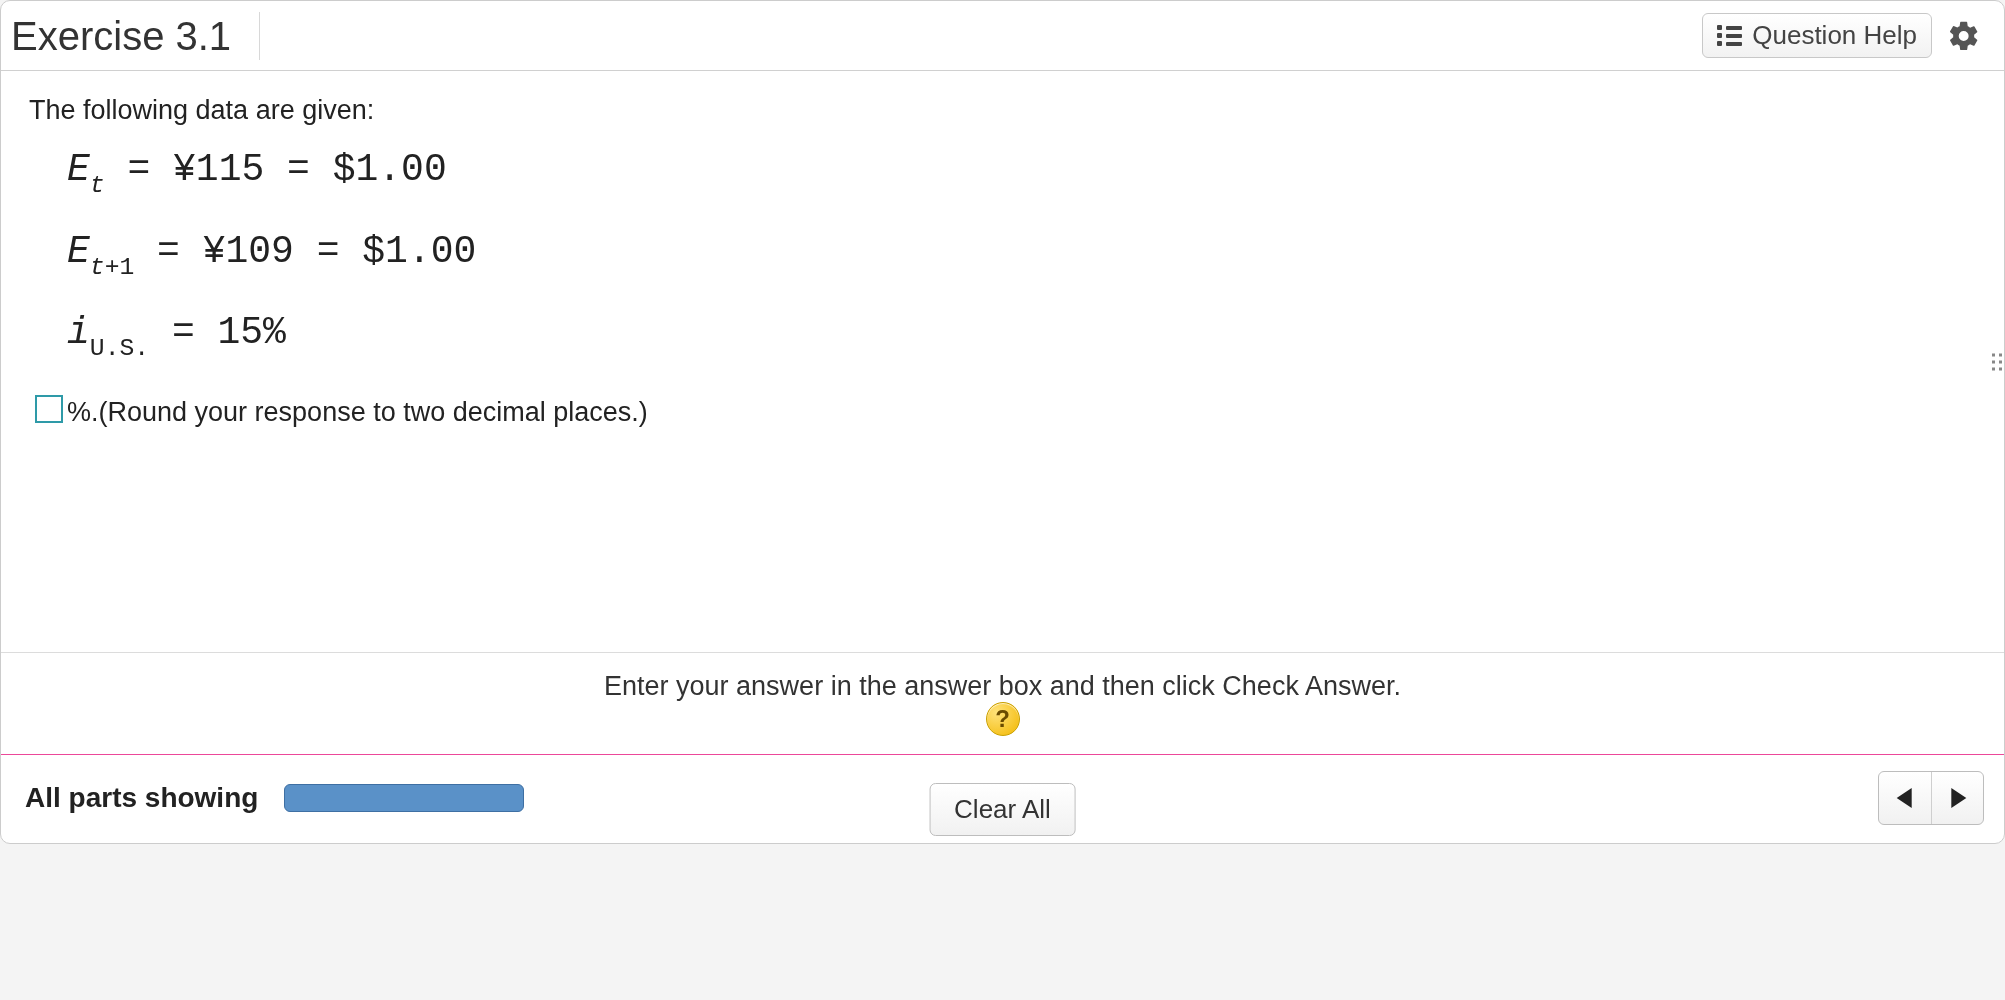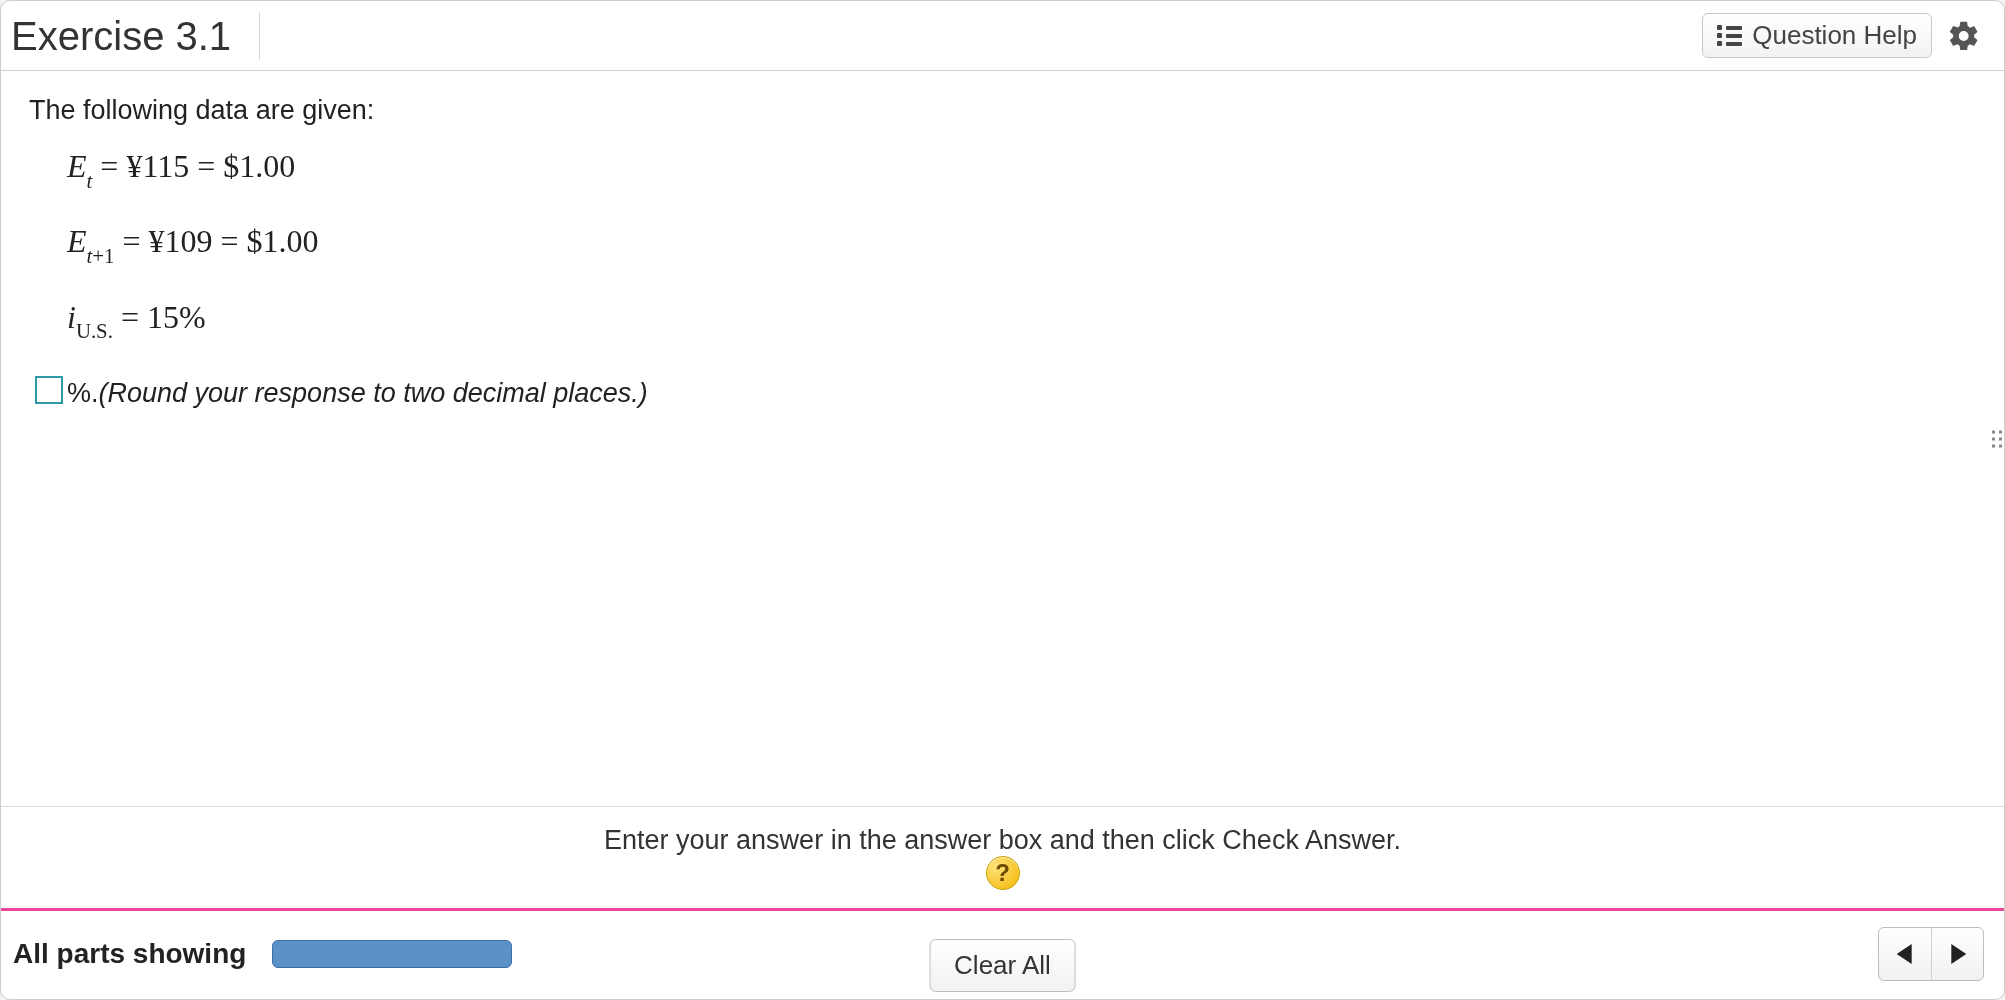--- a/index.html
+++ b/index.html
@@ -4,21 +4,21 @@
 <style>
   * { box-sizing: border-box; }
   html, body {
     margin: 0; padding: 0;
     font-family: Arial, Helvetica, sans-serif;
     background: #f4f4f4;
     height: 100%;
   }
   .frame {
     width: 2005px;
-    height: 1000px;
+    height: 844px;
     background: #fff;
     border: 1px solid #ccc;
     border-radius: 10px;
     position: relative;
     display: flex;
     flex-direction: column;
     overflow: hidden;
   }
   .header {
     display: flex;
@@ -76,33 +76,33 @@
     flex: 1;
     padding: 24px 28px 10px 28px;
     font-size: 27px;
     color: #222;
     position: relative;
     overflow: hidden;
   }
   .intro { margin-bottom: 22px; }
   .data-block { padding-left: 38px; }
   .data-line {
-    font-family: Liberation Serif, serif;
-    font-size: 32px;
+    font-family: Liberation Mono, monospace;
+    font-size: 38px;
     margin: 22px 0 34px 0;
   }
   .data-line .var { font-style: italic; }
   .data-line sub { font-size: 0.65em; font-style: italic; position: relative; bottom: -0.15em; }
   .data-line .subrm { font-style: normal; }
   .question-line {
     margin-top: 18px;
     font-size: 27px;
     display: flex; flex-wrap: wrap; align-items: baseline; gap: 0;
   }
-  .question-line .hint { font-style: italic; }
+  .question-line .hint { }
   .answer-box {
     display: inline-block;
     width: 28px; height: 28px;
     border: 2px solid #2e9aa8;
     margin: 0 4px -4px 6px;
     vertical-align: baseline;
     position: relative;
     top: 2px;
   }
 
@@ -132,22 +132,22 @@
     background: radial-gradient(circle at 30% 30%, #ffe27a, #f2b700);
     border: 1px solid #caa000;
     color: #6a4b00;
     font-weight: bold;
     font-size: 24px;
     display: flex; align-items: center; justify-content: center;
     box-shadow: inset 0 1px 1px rgba(255,255,255,0.7);
   }
 
   .footer {
-    border-top: 3px solid #ec4899;
-    padding: 16px 20px 18px 12px;
+    border-top: 1px solid #ec4899;
+    padding: 16px 20px 18px 24px;
     display: flex; align-items: center; gap: 8px;
   }
   .parts-label {
     font-size: 28px; font-weight: bold; color: #222;
     margin-right: 18px;
   }
   .progress {
     width: 240px; height: 28px;
     background: #5a91c8;
     border: 1px solid #3e6fa3;

